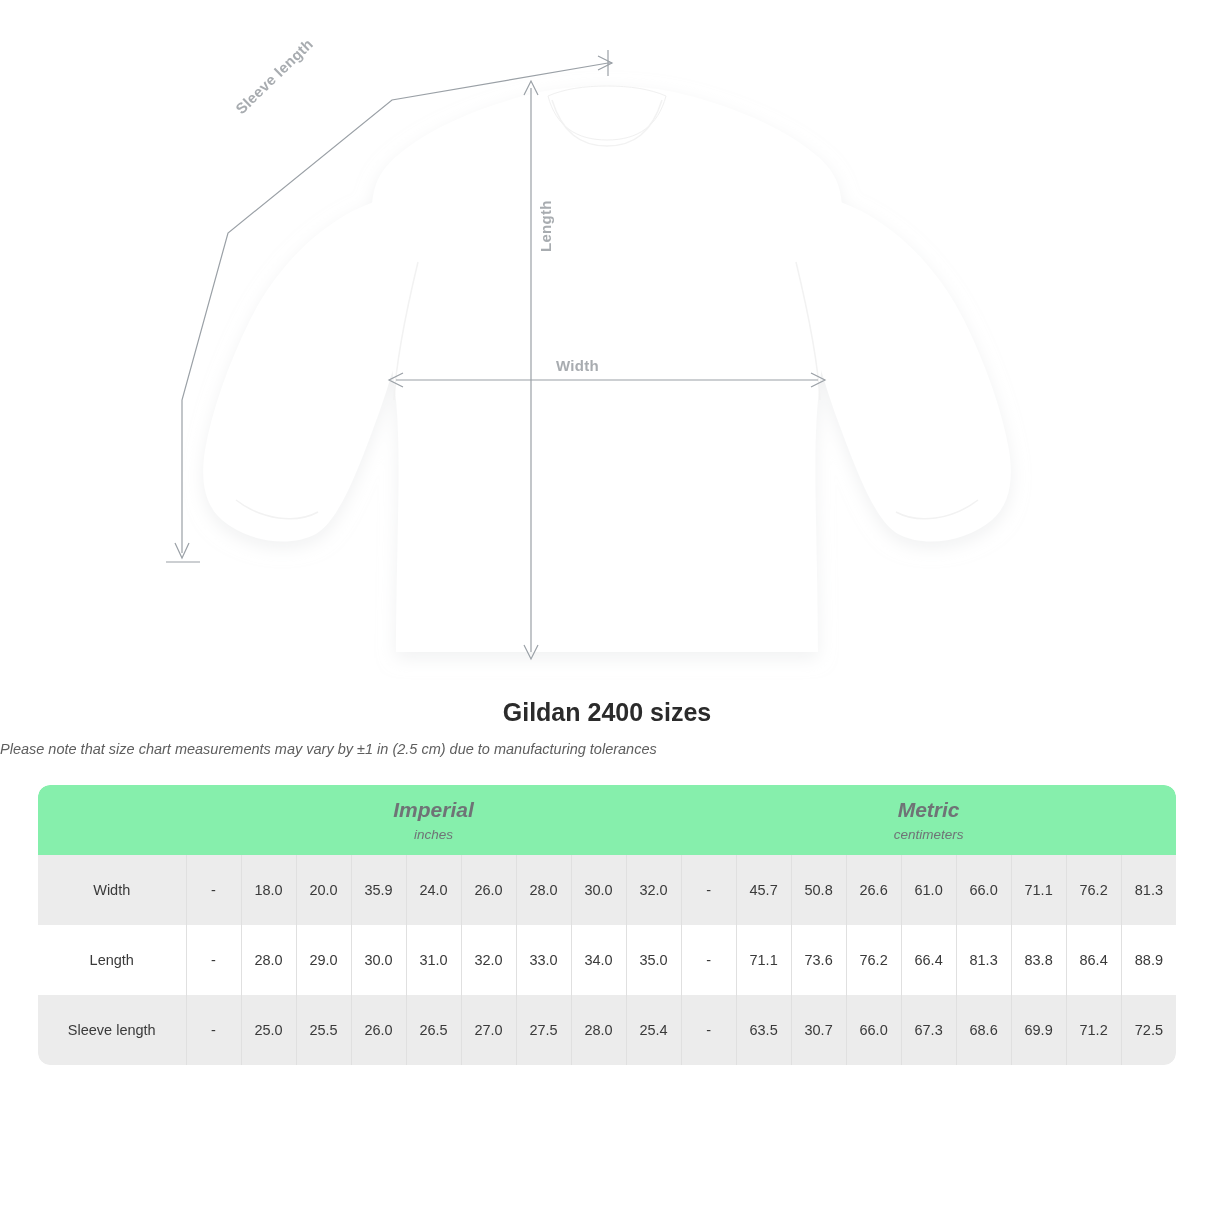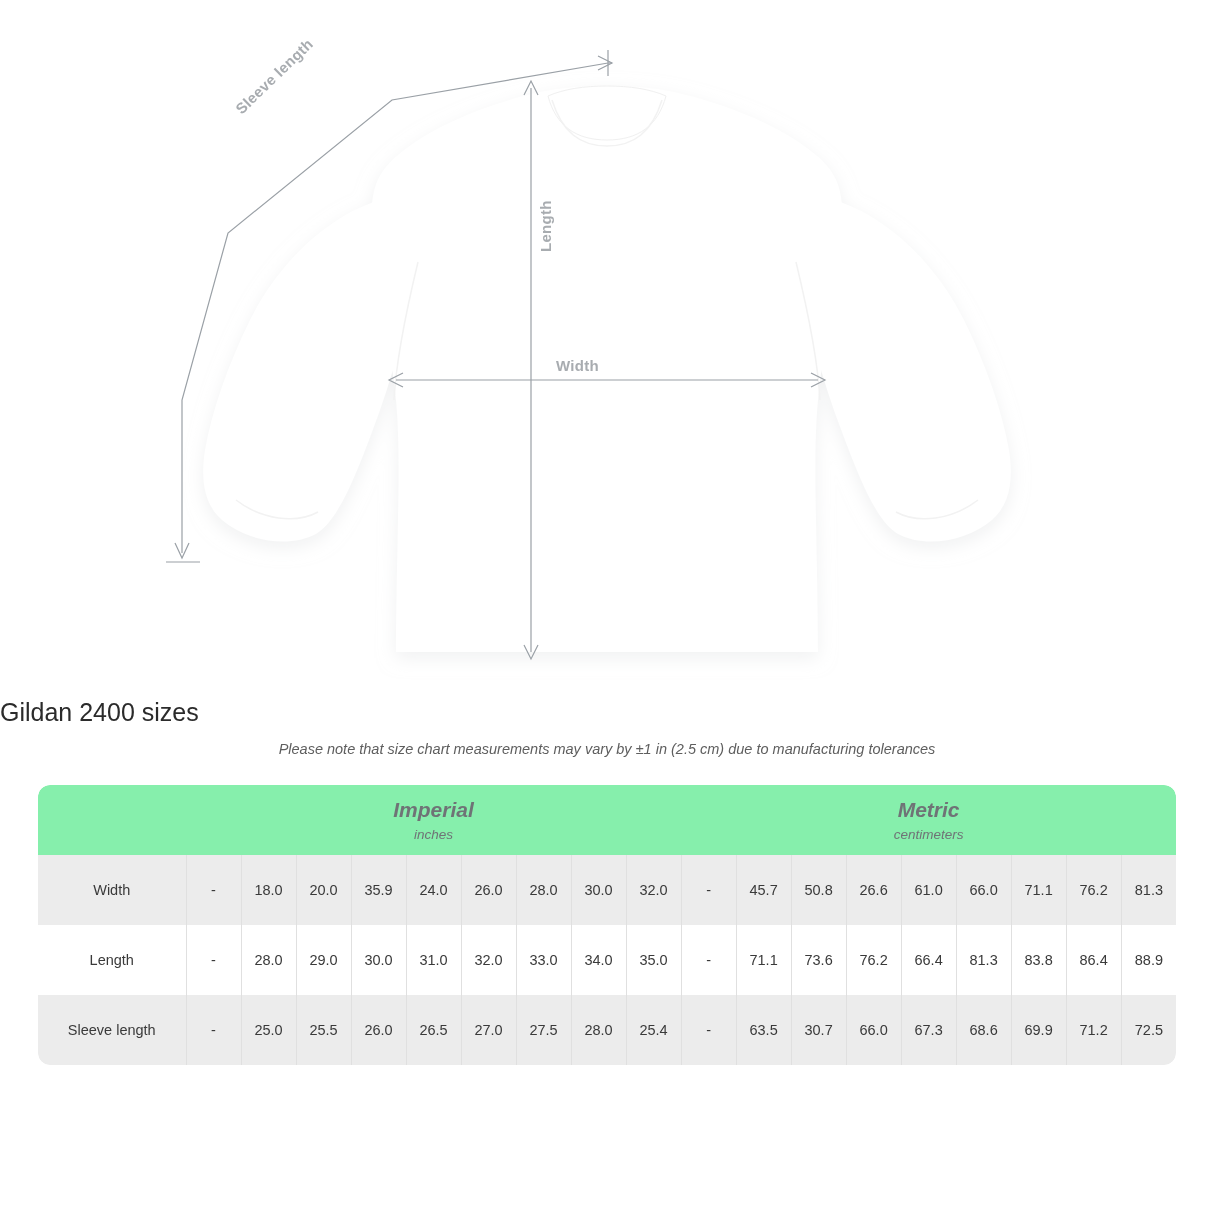--- a/index.html
+++ b/index.html
@@ -50,28 +50,28 @@
     transform: rotate(-90deg);
     transform-origin: left top;
   }
   .label-width {
     left: 556px;
     top: 357px;
   }
 
   
   .title {
-    text-align: left;
+    text-align: center;
     font-size: 25px;
-    font-weight: normal;
+    font-weight: bold;
     color: #2b2b2b;
     margin: 8px 0 0 0;
   }
   .subtitle {
-    text-align: center;
+    text-align: left;
     font-size: 14.5px;
     font-style: italic;
     color: #5e5e5e;
     margin: 14px 0 0 0;
   }
 
   
   .table-wrap {
     margin: 28px 38px 0 38px;
     border-radius: 12px;

